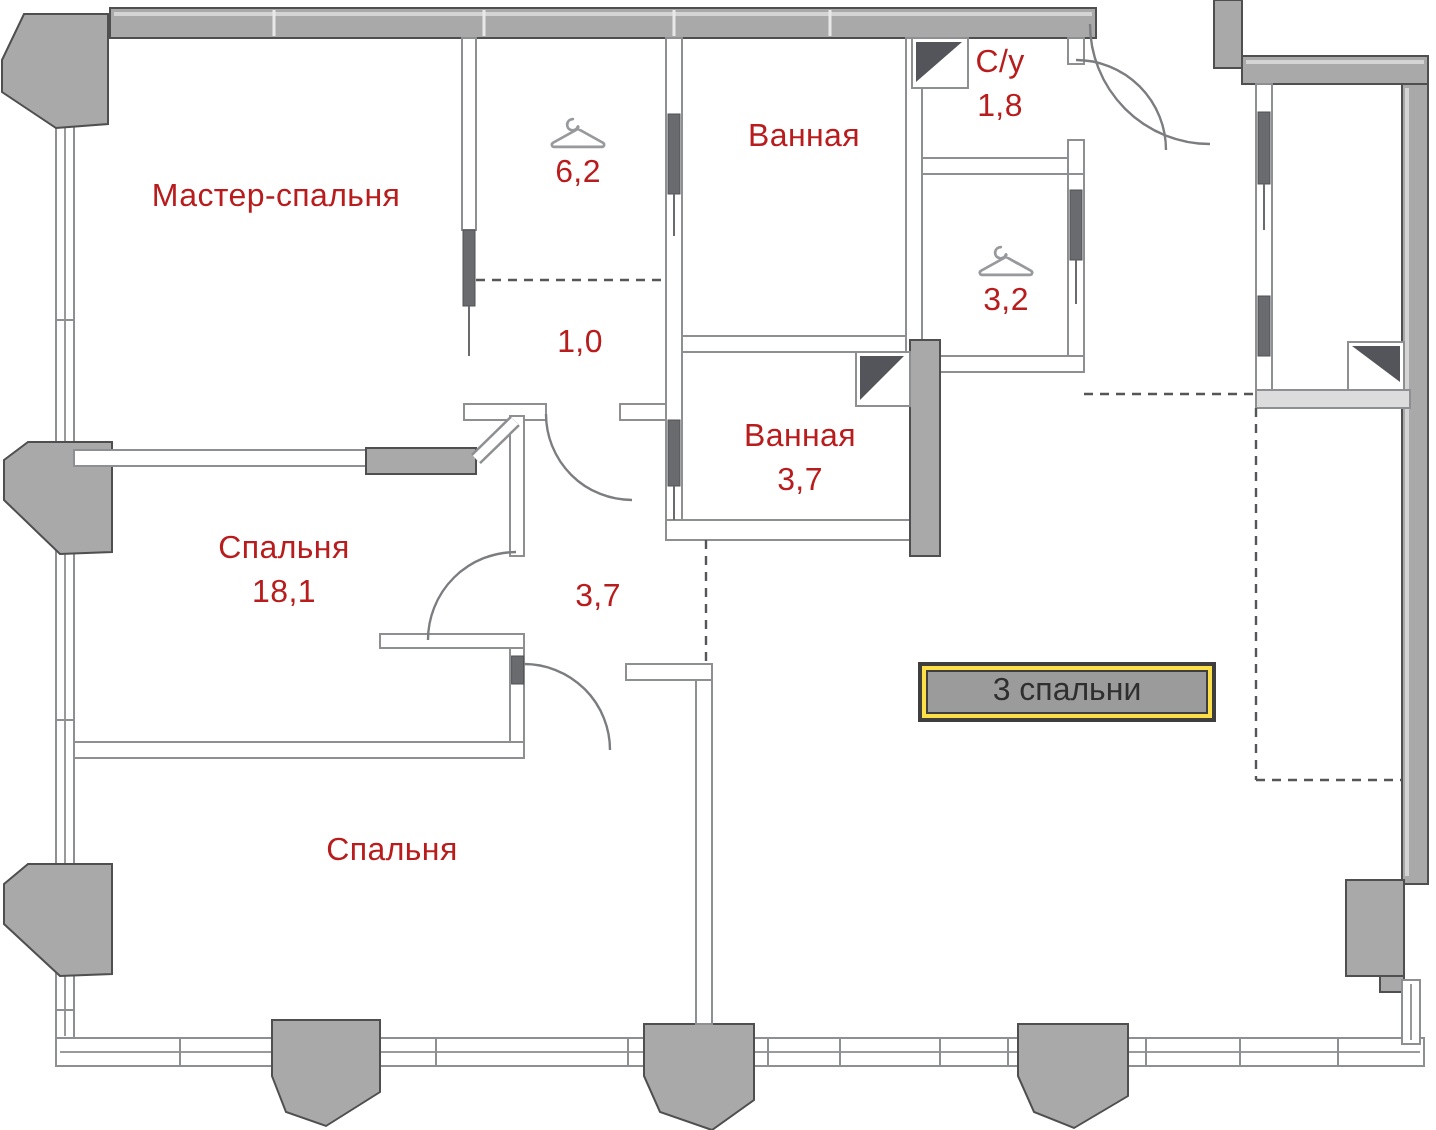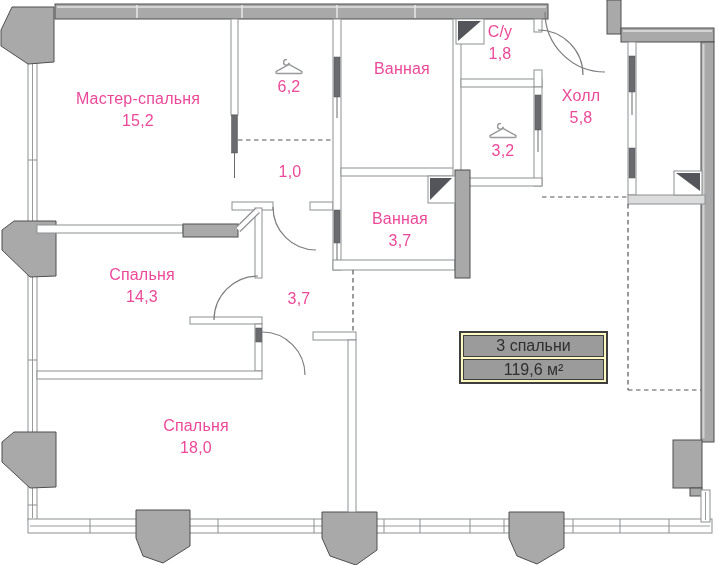--- a/index.html
+++ b/index.html
@@ -15,26 +15,26 @@
   .dash{fill:none;stroke:#55565a;stroke-width:1.2;stroke-dasharray:4.5 3.5;}
   .trk{stroke:#6a6b6e;stroke-width:1;}
   .tick{stroke:#8d8f92;stroke-width:1;}
   .mid{stroke:#9a9a9a;stroke-width:1;}
   .hl{stroke:#d4d4d4;stroke-width:2;}
   .seam{stroke:#e8e8e8;stroke-width:1.5;}
   .tri{fill:#54555a;}
   .dwall{stroke:#8d8f92;stroke-width:7;}
   .dwall2{stroke:#ffffff;stroke-width:4.5;}
   
-  .lbl{position:absolute;text-align:center;color:#ec4899;font-size:16px;letter-spacing:.2px;}
+  .lbl{position:absolute;text-align:center;color:#b91c1c;font-size:16px;letter-spacing:.2px;}
   .lbl .nm,.lbl .ar{line-height:22px;}
   .lbl svg{display:inline-block;vertical-align:middle;}
   
-  .badge{position:absolute;background:#fef9c3;border:2px solid #3e3e3e;padding:2px;
-         display:flex;flex-direction:column;gap:2px;box-sizing:border-box;}
+  .badge{position:absolute;background:#fde047;border:2px solid #3e3e3e;padding:2px;
+         display:flex;flex-direction:column;gap:13px;box-sizing:border-box;}
   .badge-row{border:1.5px solid #3e3e3e;background:#9b9b9b;color:#2f2f2f;
              font-size:16px;line-height:19.5px;text-align:center;padding:0 4px;}
 </style>
 </head>
 <body>
 
 <div class="stage">
 
   <svg class="plan-svg" width="718" height="565" viewBox="0 0 718 565">
     <defs>
@@ -162,76 +162,69 @@
       <line class="dash" x1="238" y1="140" x2="333" y2="140"></line>
       <line class="dash" x1="353" y1="270" x2="353" y2="332"></line>
       <line class="dash" x1="542" y1="197" x2="628" y2="197"></line>
       <line class="dash" x1="628" y1="204" x2="628" y2="390"></line>
       <line class="dash" x1="628" y1="390" x2="701" y2="390"></line>
     </g>
   </svg>
 
   <div class="lbl" style="left:38px;top:88px;width:200px">
     <div class="nm">Мастер-спальня</div>
-    <div class="ar">15,2</div>
   </div>
 
   <div class="lbl" style="left:262px;top:52px;width:54px">
     <svg width="34" height="24" viewBox="-17 -12 34 12.5">
         <use href="#hanger-shape" y="-3"></use>
       </svg>
     <div class="ar">6,2</div>
   </div>
 
   <div class="lbl" style="left:346px;top:58px;width:112px">
     <div class="nm">Ванная</div>
   </div>
 
   <div class="lbl" style="left:464px;top:21px;width:72px">
     <div class="nm">С/у</div>
     <div class="ar">1,8</div>
   </div>
 
-  <div class="lbl" style="left:538px;top:85px;width:86px">
-    <div class="nm">Холл</div>
-    <div class="ar">5,8</div>
-  </div>
 
 
   <div class="lbl" style="left:262px;top:161px;width:56px">
     <div class="ar">1,0</div>
   </div>
 
   <div class="lbl" style="left:475px;top:116px;width:56px">
     <svg width="34" height="24" viewBox="-17 -12 34 12.5">
         <use href="#hanger-shape" y="-3"></use>
       </svg>
     <div class="ar">3,2</div>
   </div>
 
   <div class="lbl" style="left:344px;top:208px;width:112px">
     <div class="nm">Ванная</div>
     <div class="ar">3,7</div>
   </div>
 
   <div class="lbl" style="left:60px;top:264px;width:164px">
     <div class="nm">Спальня</div>
-    <div class="ar">14,3</div>
+    <div class="ar">18,1</div>
   </div>
 
   <div class="lbl" style="left:271px;top:288px;width:56px">
     <div class="ar">3,7</div>
   </div>
 
   <div class="lbl" style="left:114px;top:415px;width:164px">
     <div class="nm">Спальня</div>
-    <div class="ar">18,0</div>
   </div>
 
   <div class="lbl" style="left:428px;top:394px;width:208px">
   </div>
 
   <div class="badge" style="left:459px;top:331px;width:149px">
     <div class="badge-row">3 спальни</div>
-    <div class="badge-row">119,6 м²</div>
   </div>
 
 </div>
 
 </body></html>

